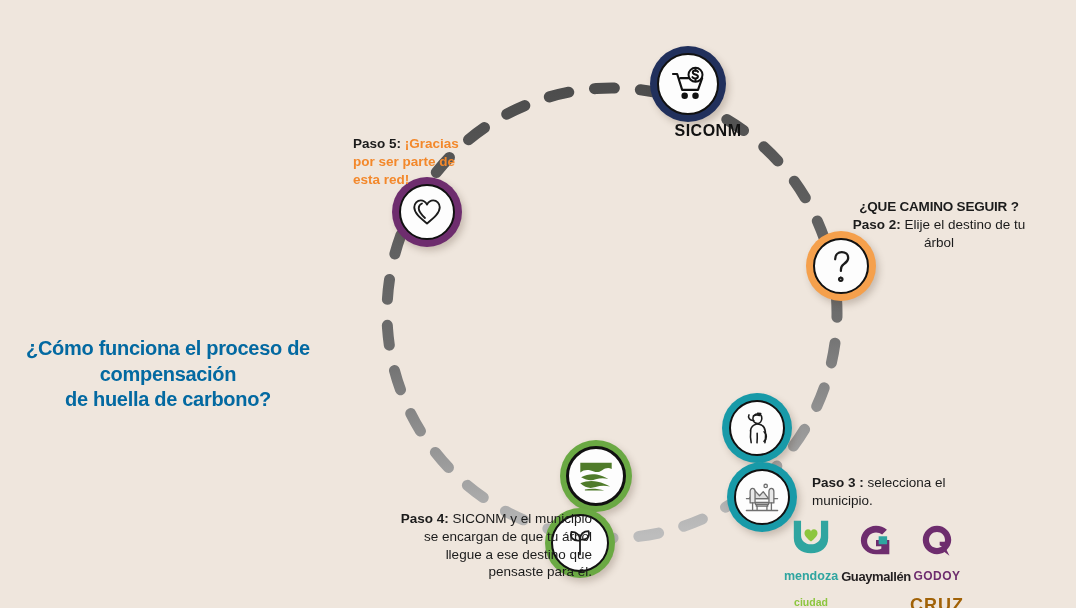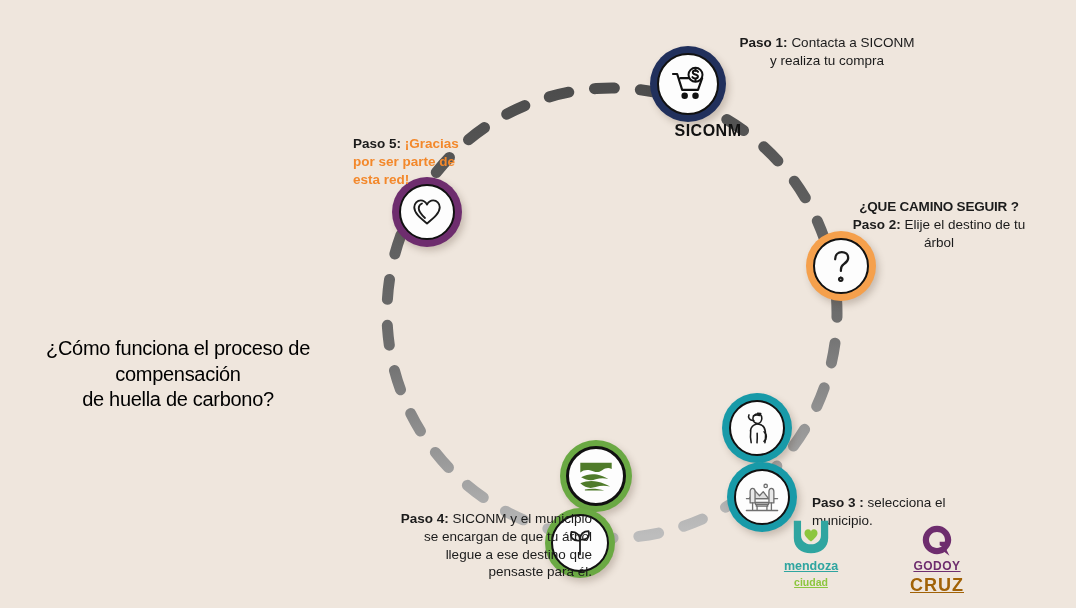--- a/index.html
+++ b/index.html
@@ -6,25 +6,25 @@
   html, body {
     width:1076px; height:608px;
     background:#EFE6DD;
     font-family:"Liberation Sans", sans-serif;
     overflow:hidden;
   }
   #stage { position:relative; width:1076px; height:608px; background:#EFE6DD; }
 
   
   .main-title {
-    position:absolute; left:23px; top:336px; width:310px;
+    position:absolute; left:13px; top:336px; width:310px;
     text-align:center;
     font-family:"Liberation Sans", sans-serif;
-    font-weight:normal; font-size:20px; line-height:1.28;
-    color:#000000;
+    font-weight:bold; font-size:20px; line-height:1.28;
+    color:#0369a1;
     letter-spacing:-0.3px;
   }
   .main-title .ln { display:block; }
   .main-title .ln1 { }
   .main-title .ln2 { }
   .main-title .ln3 { }
 
   
   .path-svg { position:absolute; left:0; top:0; width:1076px; height:608px; pointer-events:none; }
 
@@ -61,23 +61,23 @@
     font-weight:bold; font-size:16px; letter-spacing:0.5px;
     color:#111111;
     font-family:"Liberation Sans", sans-serif;
   }
 
   
   .logos { position:absolute; left:776px; top:518px; width:190px; height:70px; }
   .logo { position:absolute; text-align:center; }
   .logo .mark { display:block; margin:0 auto; }
   .logo .wordmark {
-    display:block; margin-top:4px;
-    font-family:"Liberation Sans", sans-serif;
-    font-weight:bold; line-height:1.0;text-decoration:underline;
+    display:block; margin-top:14px;
+    font-family:"Liberation Sans", sans-serif;
+    font-weight:bold; line-height:1.0;
   }
   .logo-mendoza { left:4px; top:0px; width:62px; }
   .logo-mendoza .wm1 { font-size:12.5px; color:#2FA5A0; }
   .logo-mendoza .wm2 { font-size:10.5px; color:#8CC63E; }
   .logo-guay { left:64px; top:6px; width:72px; }
   .logo-guay .wordmark { font-size:13px; color:#231F20; letter-spacing:-0.4px; }
   .logo-godoy { left:130px; top:6px; width:62px; }
   .logo-godoy .wm1 { font-size:12px; color:#6E2D6E; letter-spacing:0.5px; }
   .logo-godoy .wm2 { font-size:18px; color:#a16207; letter-spacing:1px; }
 </style>
@@ -114,24 +114,20 @@
         <g fill="none" stroke="#111" stroke-width="2.4" stroke-linecap="round">
           <circle cx="33" cy="13" r="8.4" fill="#fdfdfd"></circle>
           <path d="M36 9.4 a3.4 2.6 0 0 0 -3.3 -1.5 c-2 0.15 -2.9 1.3 -2.9 2.4 c0 1.2 1.1 1.9 3 2.3 c2 0.45 3.1 1.1 3.1 2.4 c0 1.2 -1.1 2.4 -3.2 2.4 a3.6 2.6 0 0 1 -3.3 -1.6"></path>
           <path d="M33 6.1 v1.9 M33 18.1 v2"></path>
         </g>
       </svg>
     </div>
   </div>
   <div class="siconm-tag" style="left:661px; top:122px; width:94px; text-align:center;">SICONM</div>
 
-  <div class="label" style="left:736px; top:34px; width:182px; text-align:center;">
-    <b>Paso 1:</b>
-    <span>Contacta a SICONM y realiza tu compra</span>
-  </div>
 
   <div class="node" style="left:806px; top:231px; width:70px; height:70px; background:#F5A04C; padding:7px;">
     <div class="disc" style="border:2px solid #111;">
       <svg width="30" height="36" viewBox="0 0 30 40">
         <g fill="none" stroke="#1b1b1b" stroke-width="2.5" stroke-linecap="round" stroke-linejoin="round">
           <path d="M8.5 12.5 c0 -5 3.3 -8 7.4 -8 c4.2 0 7.1 2.7 7.1 6.5 c0 3.6 -2.3 5 -4.9 6.9 c-2.3 1.7 -3.2 3.2 -3.2 6.2 v1.4"></path>
           <path d="M14.7 32.8 a1.9 1.9 0 1 0 0.1 0"></path>
         </g>
       </svg>
     </div>
@@ -173,21 +169,21 @@
           <path d="M11.5 29.1 v8.4 M34.5 29.1 v8.4"></path>
           <path d="M15 28.5 h16 v2.4 h-16 z" fill="#d4d4d4"></path>
           <path d="M16 31 h14 v2.2 h-14 z" fill="#d4d4d4"></path>
           <path d="M17 33.2 v5 M29 33.2 v5"></path>
           <path d="M4 38.4 h38" stroke-width="1.8"></path>
         </g>
       </svg>
     </div>
   </div>
 
-  <div class="label" style="left:812px; top:494px; width:140px;">
+  <div class="label" style="left:812px; top:474px; width:140px;">
     <b>Paso 3 :</b>
     <span>selecciona el municipio.</span>
   </div>
 
   <div class="node" style="left:560px; top:440px; width:72px; height:72px; background:#6AA943; padding:6px;">
     <div class="disc" style="border:3px solid #111;">
       <svg width="38" height="34" viewBox="0 0 46 40">
         <g fill="#4F7B2A">
           <path d="M4 4 h38 v7.5 c-4 -2.4 -8 -1 -11.5 1.4 c-3.2 2.2 -6.6 3.2 -10 1.6 C17 13 12 11.8 8 13.4 c-1.5 0.6 -2.9 1.5 -4 2.4 z"></path>
           <path d="M5 21.5 c6 -3.3 12.5 -4.4 19 -3.3 c5 0.85 9.5 2.7 13.8 5.3 c-5.2 -1.2 -10.2 -1.1 -15 0.5 c-5.4 1.8 -11.2 1.4 -17.8 -2.5 z"></path>
@@ -236,20 +232,27 @@
 
     <div class="logo logo-mendoza">
       <svg class="mark" width="40" height="38" viewBox="0 0 44 42">
         <path d="M3 3 h8 c0 0 0 10 0 16 c0 6 4.5 10 11 10 c6.5 0 11 -4 11 -10 c0 -6 0 -16 0 -16 h8 v19 c0 10.5 -8 17 -19 17 c-11 0 -19 -6.5 -19 -17 z" fill="#2FA5A0"></path>
         <path d="M22 26 c-4 -3.4 -7.2 -6.1 -7.2 -9.5 c0 -2.5 1.9 -4.1 4 -4.1 c1.6 0 2.8 1 3.2 2.4 c0.4 -1.4 1.6 -2.4 3.2 -2.4 c2.1 0 4 1.6 4 4.1 c0 3.4 -3.2 6.1 -7.2 9.5 z" fill="#8CC63E"></path>
       </svg>
       <span class="wordmark wm1">mendoza</span>
       <span class="wordmark wm2">ciudad</span>
     </div>
 
+    <div class="logo logo-guay">
+      <svg class="mark" width="34" height="32" viewBox="0 0 38 36">
+        <path d="M19 2 C9.6 2 2 9.6 2 18.5 C2 27.4 9.6 34 19 34 h15 V18 H19 v7 h6 v2.5 c-1.8 1.1 -3.9 1.6 -6 1.6 c-5.8 0 -10 -4.2 -10 -9.6 C9 14 13.2 9.5 19 9.5 c2.6 0 5 0.9 6.9 2.4 l5.4 -5.4 C27.9 3.6 23.7 2 19 2 z" fill="#6E2D6E"></path>
+        <path d="M22 13.8 h9.5 v9 H22 z" fill="#2FA5A0"></path>
+      </svg>
+      <span class="wordmark">Guaymallén</span>
+    </div>
 
     <div class="logo logo-godoy">
       <svg class="mark" width="32" height="32" viewBox="0 0 36 36">
         <path d="M18 2 C9.2 2 2 9.2 2 18 C2 26.8 9.2 34 18 34 c3.1 0 6 -0.9 8.4 -2.4 l5.6 4.2 l-3.2 -6.6 C32 26.3 34 22.4 34 18 C34 9.2 26.8 2 18 2 z M18 9 c5 0 9 4 9 9 s-4 9 -9 9 s-9 -4 -9 -9 s4 -9 9 -9 z" fill="#6E2D6E"></path>
         <path d="M21 20 h8 v9 l-8 -5 z" fill="#6E2D6E"></path>
       </svg>
       <span class="wordmark wm1">GODOY</span>
       <span class="wordmark wm2">CRUZ</span>
     </div>
 

